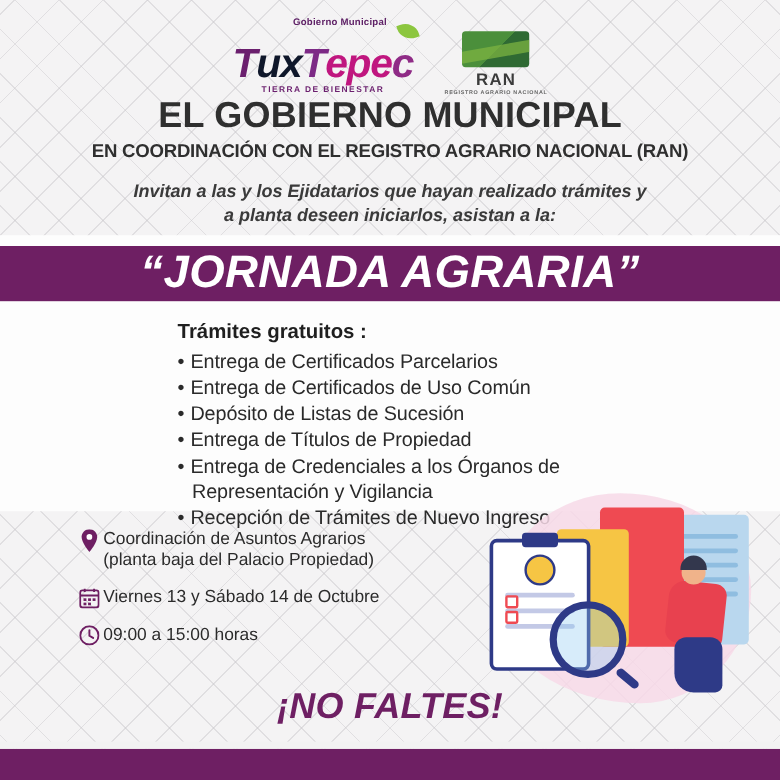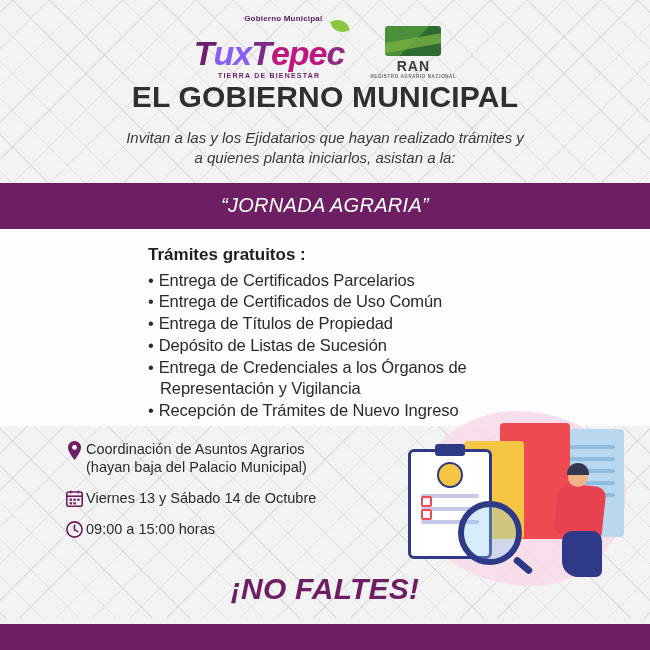--- a/index.html
+++ b/index.html
@@ -67,21 +67,21 @@
   }
   .logo-word {
     display: flex;
     align-items: baseline;
     font-size: 34px;
     font-weight: bold;
     font-style: italic;
     letter-spacing: -1px;
   }
   .logo-word .c1 { color: #6b1f6e; }
-  .logo-word .c2 { color: #8b5cf6; margin-top: 12px; }
+  .logo-word .c2 { color: #0f172a; margin-top: 12px; }
   .logo-word .c3 { color: #7d2a86; }
   .logo-word .c4 { color: #c0167f; }
   .logo-word .c5 { color: #8f2b86; }
   .logo-tux .tierra {
     font-size: 7px;
     font-weight: bold;
     color: #6b1f6e;
     letter-spacing: 1.2px;
     margin-top: 2px;
   }
@@ -145,38 +145,38 @@
     font-size: 15.5px;
     font-weight: bold;
     color: #2f2f2f;
     letter-spacing: -.2px;
   }
   .invite {
     margin: 14px auto 0;
     width: 480px;
     font-size: 15px;
     font-style: italic;
-    font-weight: normal;
+    font-weight: bold;
     color: #3a3a3a;
     line-height: 1.35;
   }
   
   .banner {
     position: relative;
     margin-top: 14px;
     height: 46px;
     background: #6e1f63;
     display: flex;
     align-items: center;
     justify-content: center;
   }
   .banner-text {
     color: #ffffff;
-    font-size: 20px;
-    font-weight: normal;
+    font-size: 38px;
+    font-weight: bold;
     font-style: italic;
     letter-spacing: .3px;
   }
   
   .content {
     position: relative;
     padding: 16px 12px 0 148px;
   }
   .list-title {
     font-size: 17px;
@@ -437,66 +437,67 @@
       </div>
 
       <div class="logo-ran">
         <div class="ran-mark"></div>
         <span class="ran-text">RAN</span>
         <span class="ran-sub">REGISTRO AGRARIO NACIONAL</span>
       </div>
     </div>
 
     <div class="title-1">EL GOBIERNO MUNICIPAL</div>
+    <div class="title-2">EN COORDINACIÓN CON EL  REGISTRO AGRARIO NACIONAL (RAN)</div>
 
     <div class="invite">
       <div>Invitan a las y los Ejidatarios que hayan realizado trámites y</div>
-      <div>a quienes planta iniciarlos, asistan a la:</div>
+      <div>a planta deseen iniciarlos, asistan a la:</div>
     </div>
   </div>
 
   <div class="banner">
     <span class="banner-text">“JORNADA AGRARIA”</span>
   </div>
 
   <div class="content">
     <div class="list-title">Trámites gratuitos :</div>
 
     <div class="list-item">
       <span class="bullet">•</span><span>Entrega de Certificados Parcelarios</span>
     </div>
     <div class="list-item">
       <span class="bullet">•</span><span>Entrega de Certificados de Uso Común</span>
     </div>
     <div class="list-item">
+      <span class="bullet">•</span><span>Depósito de Listas de Sucesión</span>
+    </div>
+    <div class="list-item">
       <span class="bullet">•</span><span>Entrega de Títulos de Propiedad</span>
-    </div>
-    <div class="list-item">
-      <span class="bullet">•</span><span>Depósito de Listas de Sucesión</span>
     </div>
     <div class="list-item">
       <span class="bullet">•</span><span>Entrega de Credenciales a los Órganos de</span>
       <span class="cont">Representación y Vigilancia</span>
     </div>
     <div class="list-item">
       <span class="bullet">•</span><span>Recepción de Trámites de Nuevo Ingreso</span>
     </div>
   </div>
 
   <div class="info">
     <div class="info-row">
       <span class="info-icon">
         <svg width="15" height="19" viewBox="0 0 15 19" aria-hidden="true">
           <path d="M7.5 0C3.9 0 1 2.9 1 6.5 1 11.4 7.5 19 7.5 19S14 11.4 14 6.5C14 2.9 11.1 0 7.5 0z" fill="#6e1f63"></path>
           <circle cx="7.5" cy="6.4" r="2.4" fill="#ffffff"></circle>
         </svg>
       </span>
       <span class="info-text">
         <span>Coordinación de Asuntos Agrarios</span><br>
-        <span>(hayan baja del Palacio Municipal)</span>
+        <span>(planta baja del Palacio Propiedad)</span>
       </span>
     </div>
 
     <div class="info-row">
       <span class="info-icon">
         <svg width="17" height="17" viewBox="0 0 17 17" aria-hidden="true">
           <rect x="0.8" y="2" width="15.4" height="14.2" rx="2" fill="none" stroke="#6e1f63" stroke-width="1.6"></rect>
           <line x1="0.8" y1="6.2" x2="16.2" y2="6.2" stroke="#6e1f63" stroke-width="1.6"></line>
           <line x1="4.6" y1="0.6" x2="4.6" y2="3.4" stroke="#6e1f63" stroke-width="1.6"></line>
           <line x1="12.4" y1="0.6" x2="12.4" y2="3.4" stroke="#6e1f63" stroke-width="1.6"></line>

